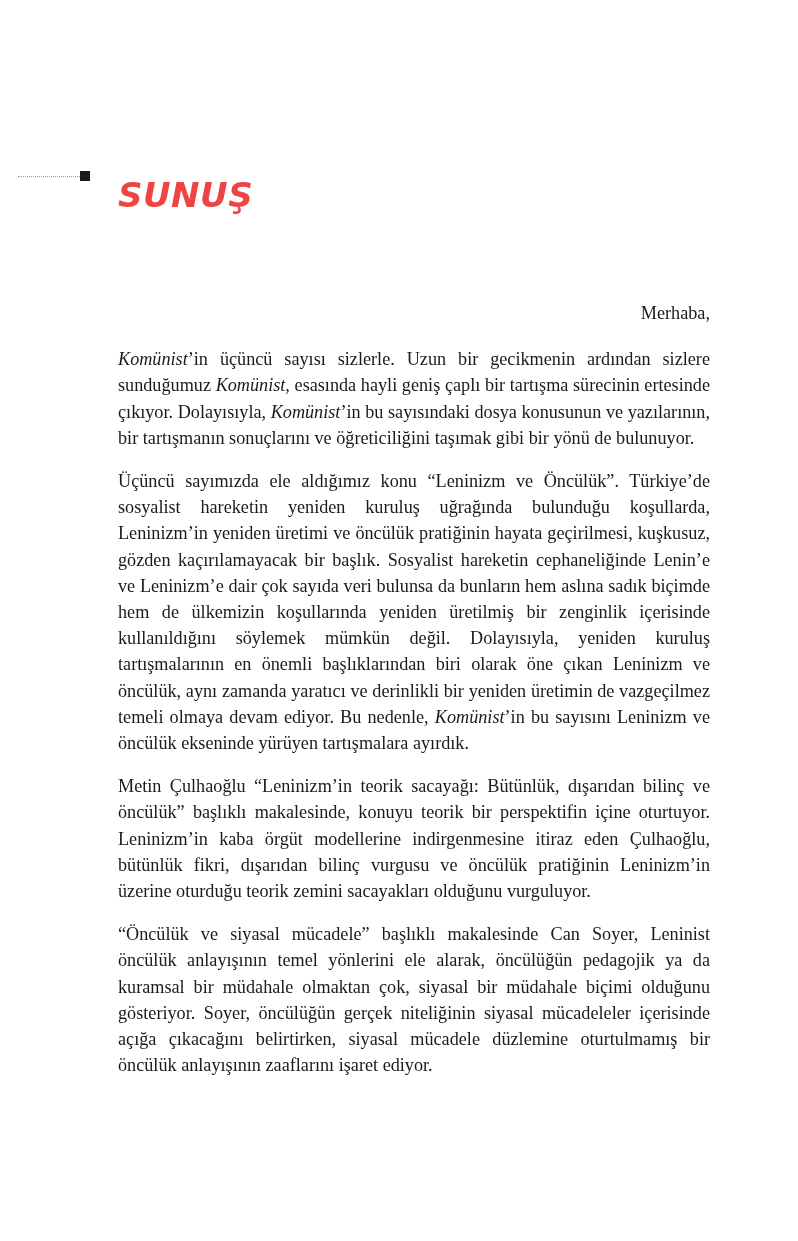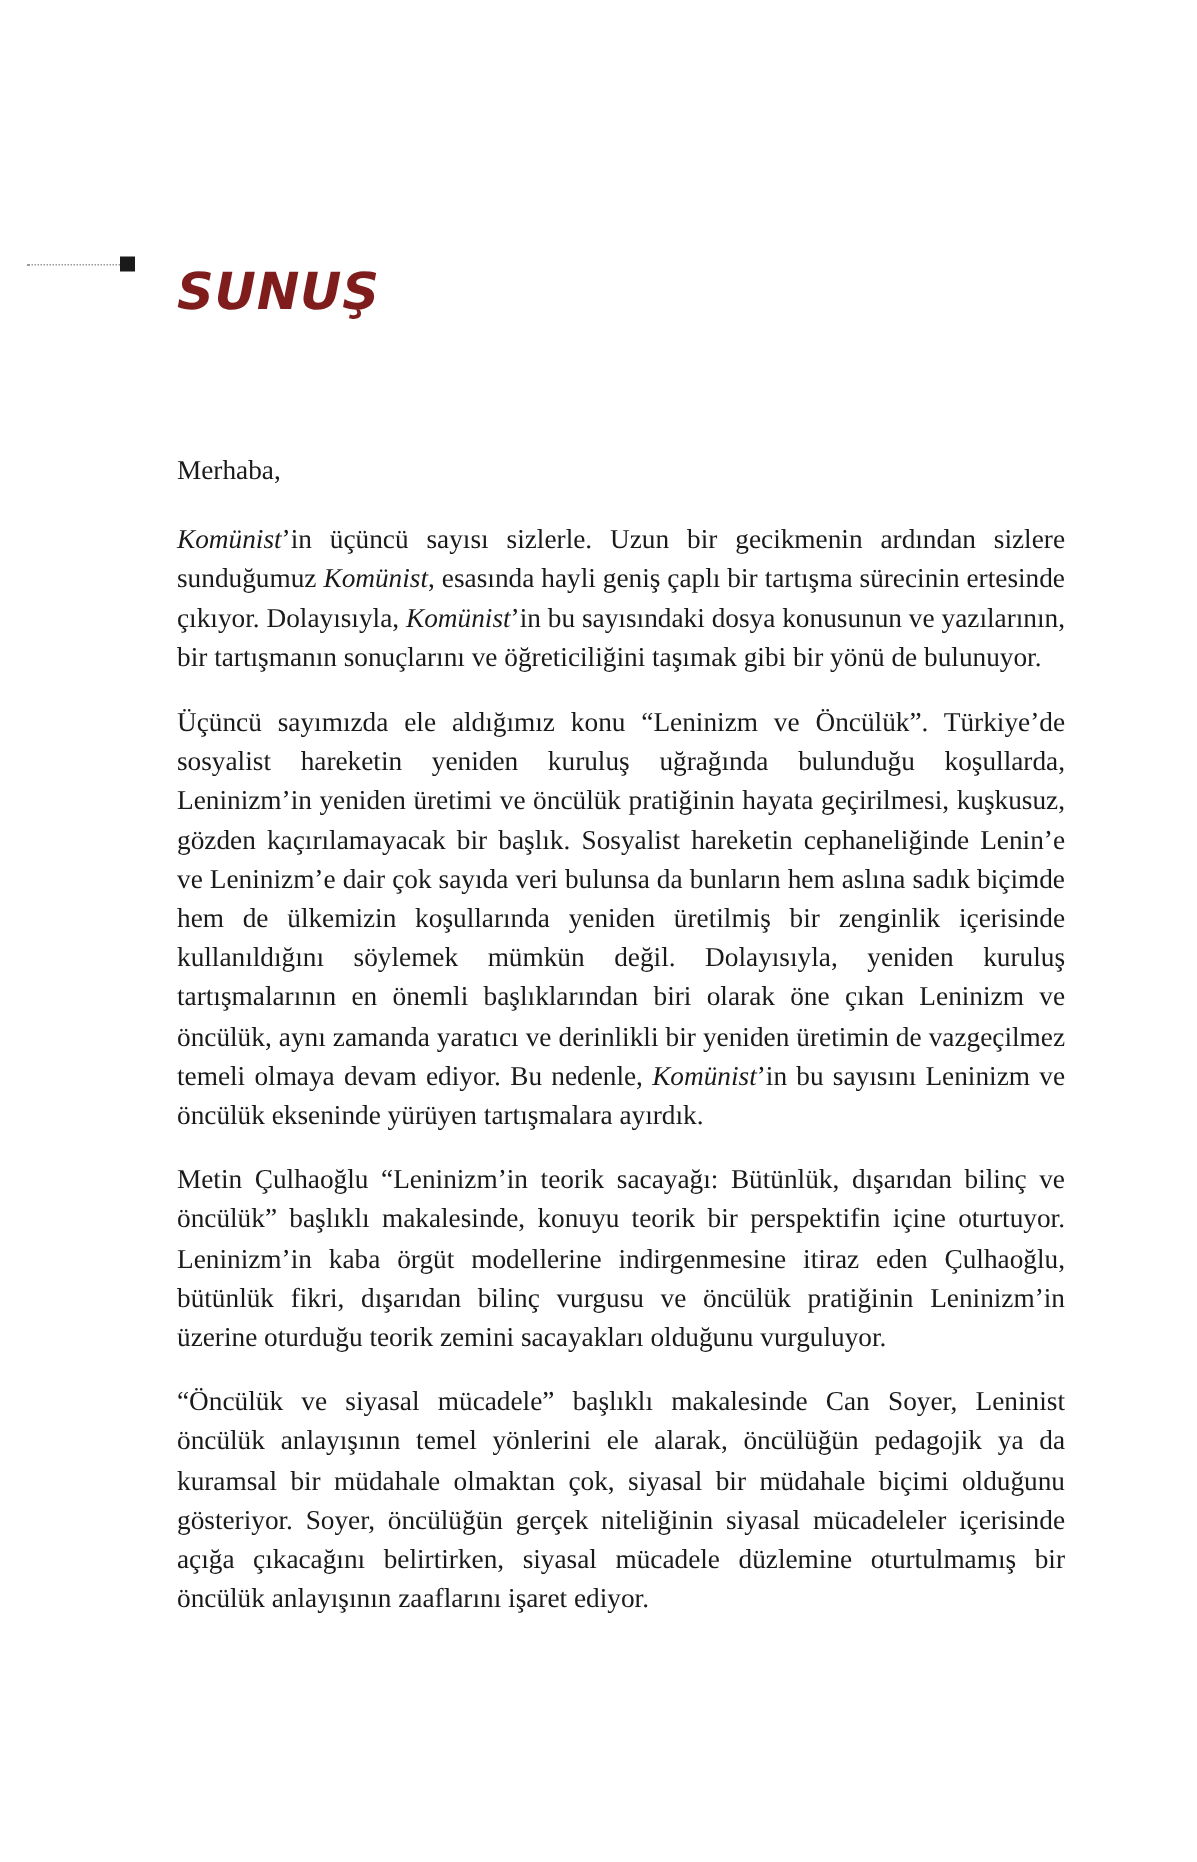--- a/index.html
+++ b/index.html
@@ -43,41 +43,41 @@
   }
   .page-title {
     position: absolute;
     left: 118px;
     top: 0;
     font-family: "DejaVu Sans", sans-serif;
     font-style: italic;
     font-weight: bold;
     font-size: 34px;
     letter-spacing: 0.5px;
-    color: #7f1d1d;
+    color: #ef4444;
     white-space: nowrap;
   }
 
   
   .body-col {
     position: absolute;
     left: 118px;
     top: 300px;
     width: 592px;
   }
   p.para {
     margin: 0 0 17px 0;
     font-size: 18.2px;
     line-height: 26.2px;
     text-align: justify;
     text-justify: inter-word;
     hyphens: manual;
   }
   p.para.salutation {
-    text-align: left;
+    text-align: right;
     margin-bottom: 20px;
   }
   p.para.last {
     margin-bottom: 16px;
   }
   b.work {
     font-weight: normal;
     font-style: italic;
   }
 </style>

